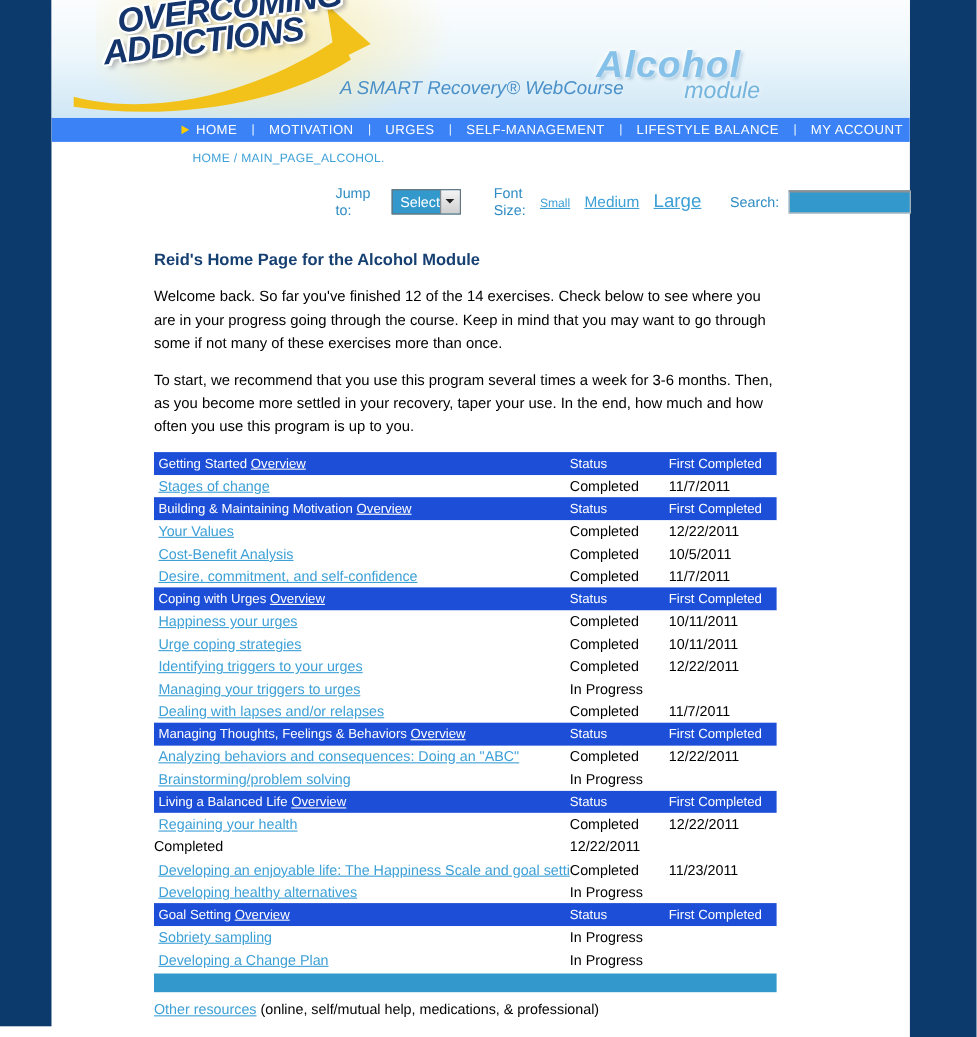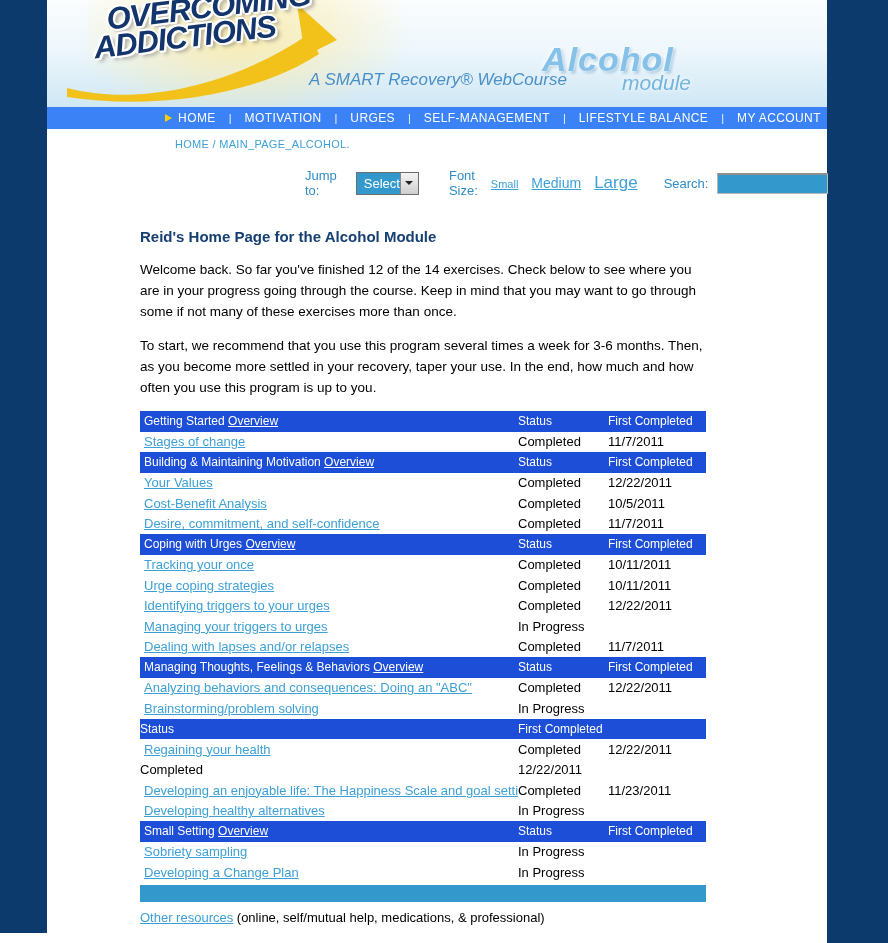--- a/index.html
+++ b/index.html
@@ -177,21 +177,21 @@
             <div class="c1"><a href="#">Desire, commitment, and self-confidence</a></div>
             <div class="c2">Completed</div>
             <div class="c3">11/7/2011</div>
           </div>
           <div class="t-head">
             <div class="c1"><span>Coping with Urges </span><a href="#" class="ov">Overview</a></div>
             <div class="c2">Status</div>
             <div class="c3">First Completed</div>
           </div>
           <div class="t-row">
-            <div class="c1"><a href="#">Tracking your once</a></div>
+            <div class="c1"><a href="#">Happiness your urges</a></div>
             <div class="c2">Completed</div>
             <div class="c3">10/11/2011</div>
           </div>
           <div class="t-row">
             <div class="c1"><a href="#">Urge coping strategies</a></div>
             <div class="c2">Completed</div>
             <div class="c3">10/11/2011</div>
           </div>
           <div class="t-row">
             <div class="c1"><a href="#">Identifying triggers to your urges</a></div>
@@ -217,20 +217,21 @@
             <div class="c1"><a href="#">Analyzing behaviors and consequences: Doing an "ABC"</a></div>
             <div class="c2">Completed</div>
             <div class="c3">12/22/2011</div>
           </div>
           <div class="t-row">
             <div class="c1"><a href="#">Brainstorming/problem solving</a></div>
             <div class="c2">In Progress</div>
             <div class="c3"></div>
           </div>
           <div class="t-head">
+            <div class="c1"><span>Living a Balanced Life </span><a href="#" class="ov">Overview</a></div>
             <div class="c2">Status</div>
             <div class="c3">First Completed</div>
           </div>
           <div class="t-row">
             <div class="c1"><a href="#">Regaining your health</a></div>
             <div class="c2">Completed</div>
             <div class="c3">12/22/2011</div>
           </div>
           <div class="t-row">
             <div class="c2">Completed</div>
@@ -240,21 +241,21 @@
             <div class="c1"><a href="#">Developing an enjoyable life: The Happiness Scale and goal setting</a></div>
             <div class="c2">Completed</div>
             <div class="c3">11/23/2011</div>
           </div>
           <div class="t-row">
             <div class="c1"><a href="#">Developing healthy alternatives</a></div>
             <div class="c2">In Progress</div>
             <div class="c3"></div>
           </div>
           <div class="t-head">
-            <div class="c1"><span>Small Setting </span><a href="#" class="ov">Overview</a></div>
+            <div class="c1"><span>Goal Setting </span><a href="#" class="ov">Overview</a></div>
             <div class="c2">Status</div>
             <div class="c3">First Completed</div>
           </div>
           <div class="t-row">
             <div class="c1"><a href="#">Sobriety sampling</a></div>
             <div class="c2">In Progress</div>
             <div class="c3"></div>
           </div>
           <div class="t-row">
             <div class="c1"><a href="#">Developing a Change Plan</a></div>

